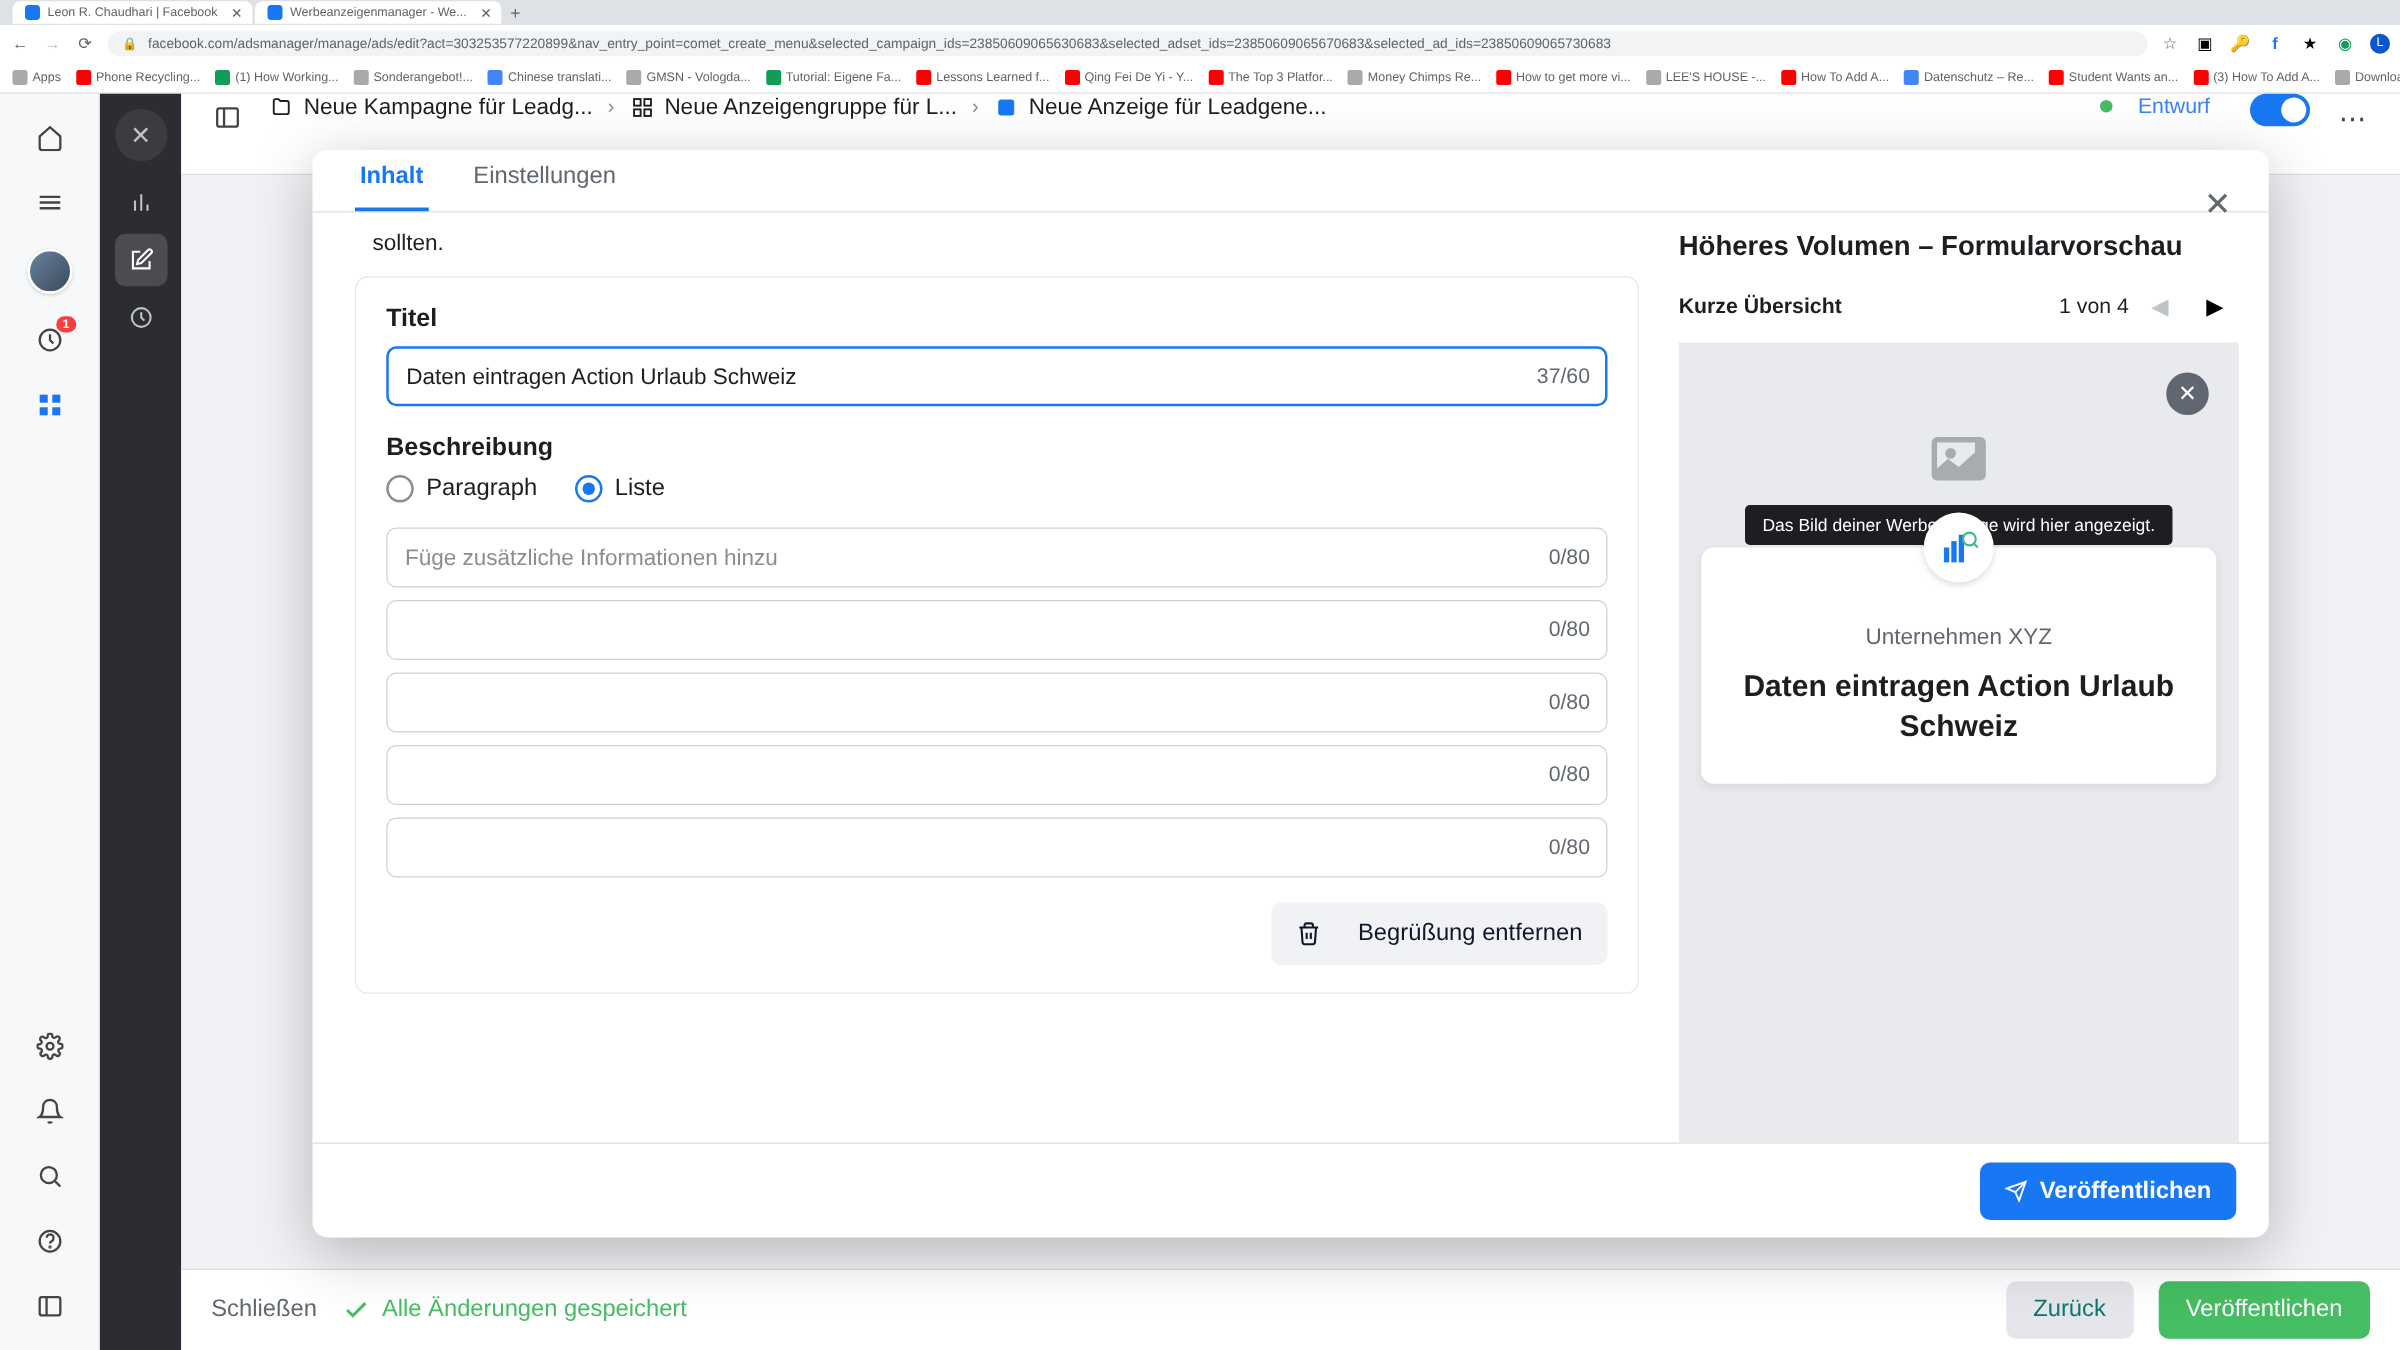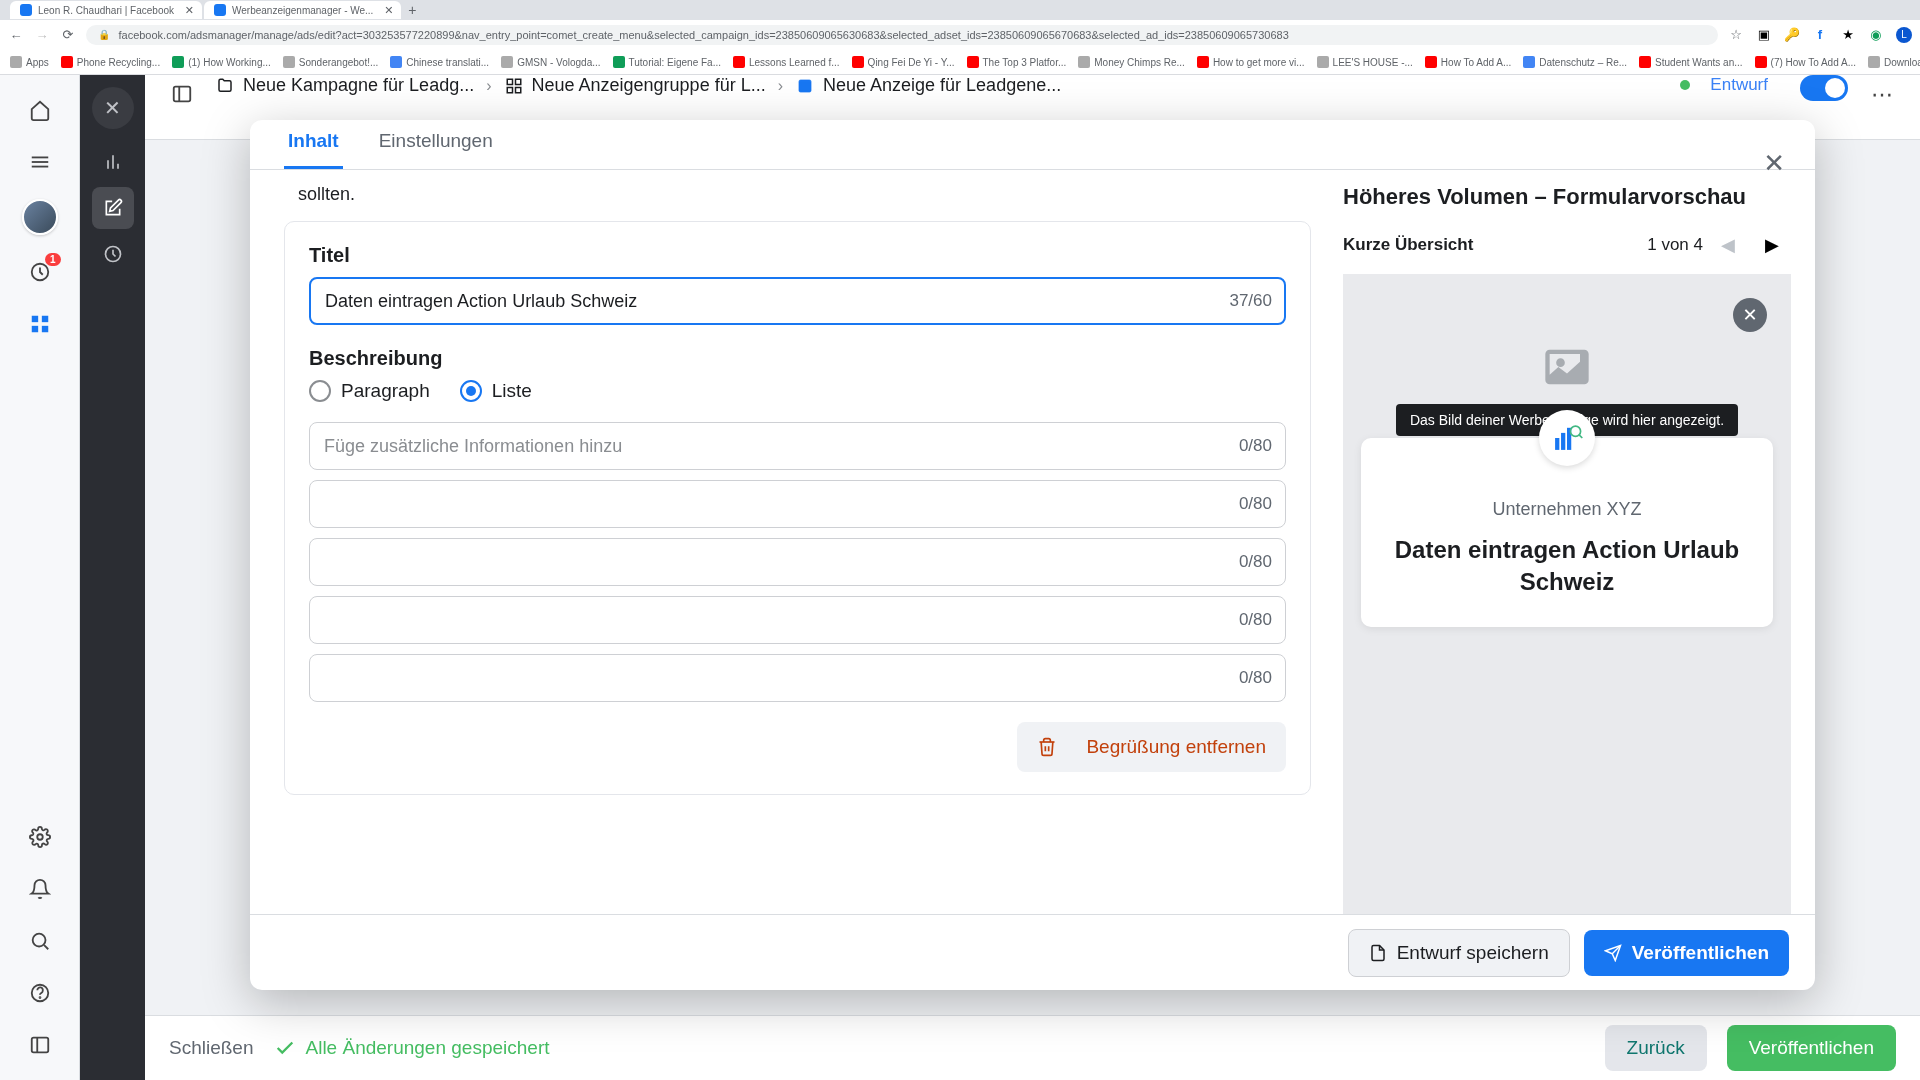--- a/index.html
+++ b/index.html
@@ -95,21 +95,21 @@
 .radio-option { display: flex; align-items: center; gap: 10px; font-size: 19px; color: #1c1e21;}
 .radio { width: 22px; height: 22px; border: 2px solid #8a8d91; border-radius: 50%; position: relative;}
 .radio.checked { border-color: #1877f2; }
 .radio.checked::after { content:''; position:absolute; inset:4px; background:#1877f2; border-radius:50%;}
 
 .list-inputs { margin-top: 20px; display:flex; flex-direction:column; gap: 10px;}
 .list-input-row { position: relative;}
 .list-input-row input { width: 100%; height: 48px; border: 1px solid #ced0d4; border-radius: 8px; padding: 0 72px 0 14px; font-size: 18px; outline:none;}
 .list-input-row input::placeholder { color: #8a8d91;}
 
-.remove-btn { margin-top: 20px; margin-left: auto; display:flex; align-items:center; gap:29px; background: #f0f2f5; border: none; padding: 14px 20px; border-radius: 8px; font-size: 19px; color: #c2410c;}
+.remove-btn { margin-top: 20px; margin-left: auto; display:flex; align-items:center; gap:29px; background: #f0f2f5; border: none; padding: 14px 20px; border-radius: 8px; font-size: 19px; color: #0f172a;}
 
 
 .preview-col { width: 480px; padding: 14px 24px 14px 8px;}
 .preview-title { font-size: 22px; font-weight: 700; color: #1c1e21; margin-bottom: 16px;}
 .preview-nav { display: flex; align-items: center; justify-content: space-between; margin-bottom: 10px;}
 .preview-nav-label { font-size: 17px; font-weight: 600; color: #1c1e21;}
 .preview-nav-right { display:flex;align-items:center;gap:6px;}
 .preview-nav-count { font-size: 17px; color: #1c1e21;}
 .nav-arrow { width: 38px; height: 38px; border-radius: 6px; display:flex;align-items:center;justify-content:center;font-size:18px;}
 .nav-arrow.disabled { color: #bec3c9;}
@@ -226,21 +226,21 @@
       <span class="bm">
         <span class="bm-icon bl"></span>
         <span>Datenschutz – Re...</span>
       </span>
       <span class="bm">
         <span class="bm-icon yt"></span>
         <span>Student Wants an...</span>
       </span>
       <span class="bm">
         <span class="bm-icon yt"></span>
-        <span>(7) How To Add A...</span>
+        <span>(3) How To Add A...</span>
       </span>
       <span class="bm">
         <span class="bm-icon "></span>
         <span>Download - Cooki...</span>
       </span>
     </div>
 </div>
 
 <div class="app-area">
 
@@ -482,27 +482,20 @@
                       <line x1="34" y1="16" x2="38" y2="20" stroke="#42b883" stroke-width="2"></line>
                     </svg>
                 </div>
                 <div class="preview-company">Unternehmen XYZ</div>
                 <div class="preview-headline">Daten eintragen Action Urlaub Schweiz</div>
               </div>
             </div>
           </div>
         </div>
         <div class="modal-footer">
-          <button class="mf-btn mf-draft">
-            <svg width="18" height="18" viewBox="0 0 24 24" fill="none" stroke="currentColor" stroke-width="2">
-                <path d="M14 2H6a2 2 0 0 0-2 2v16a2 2 0 0 0 2 2h12a2 2 0 0 0 2-2V8z"></path>
-                <polyline points="14 2 14 8 20 8"></polyline>
-              </svg>
-            <span>Entwurf speichern</span>
-          </button>
           <button class="mf-btn mf-publish">
             <svg width="18" height="18" viewBox="0 0 24 24" fill="none" stroke="currentColor" stroke-width="2">
                 <line x1="22" y1="2" x2="11" y2="13"></line>
                 <polygon points="22 2 15 22 11 13 2 9 22 2"></polygon>
               </svg>
             <span>Veröffentlichen</span>
           </button>
         </div>
       </div>
     </div>

